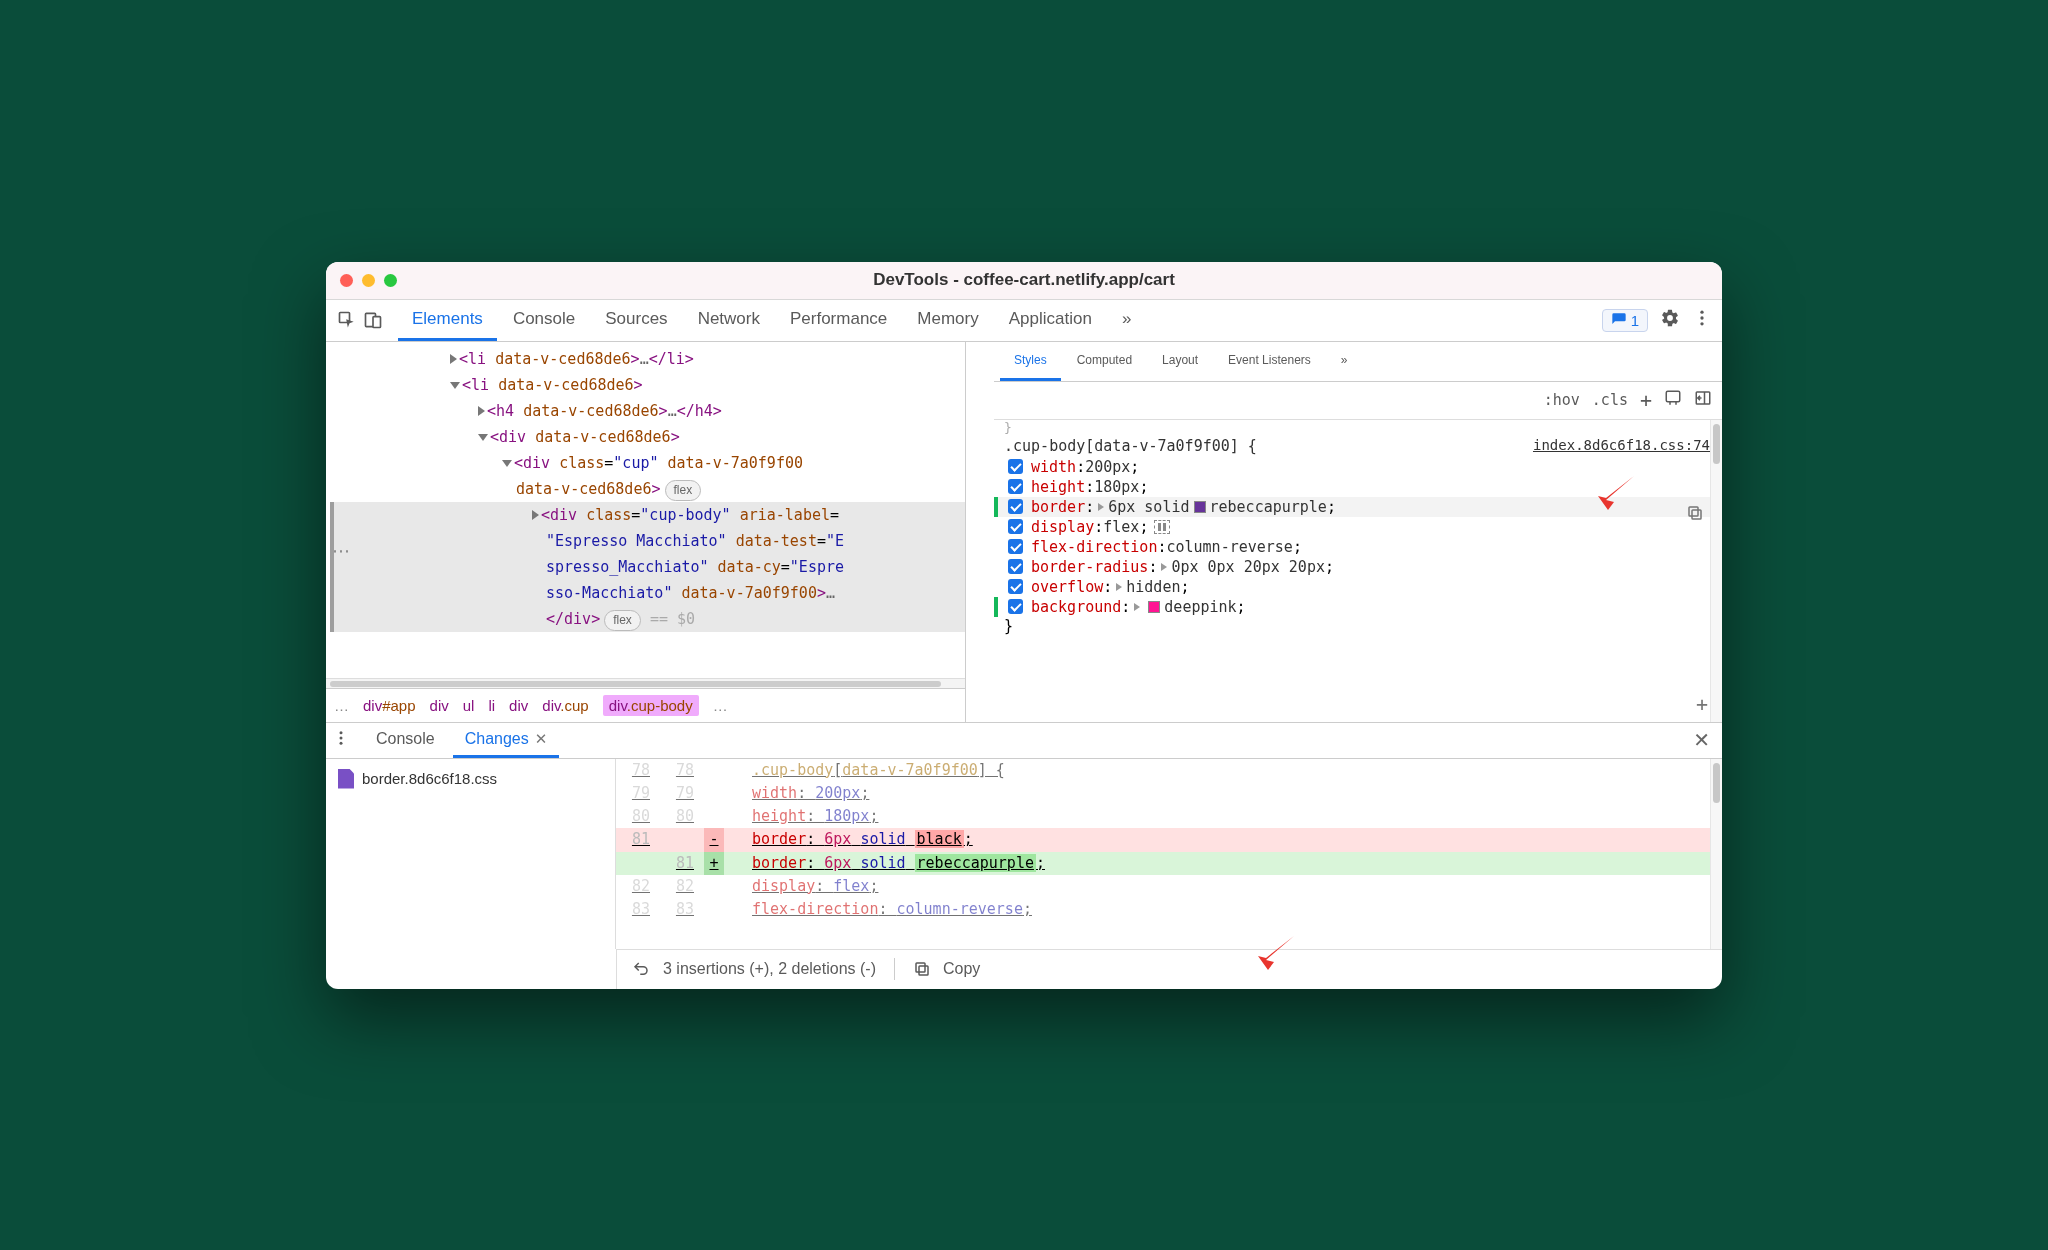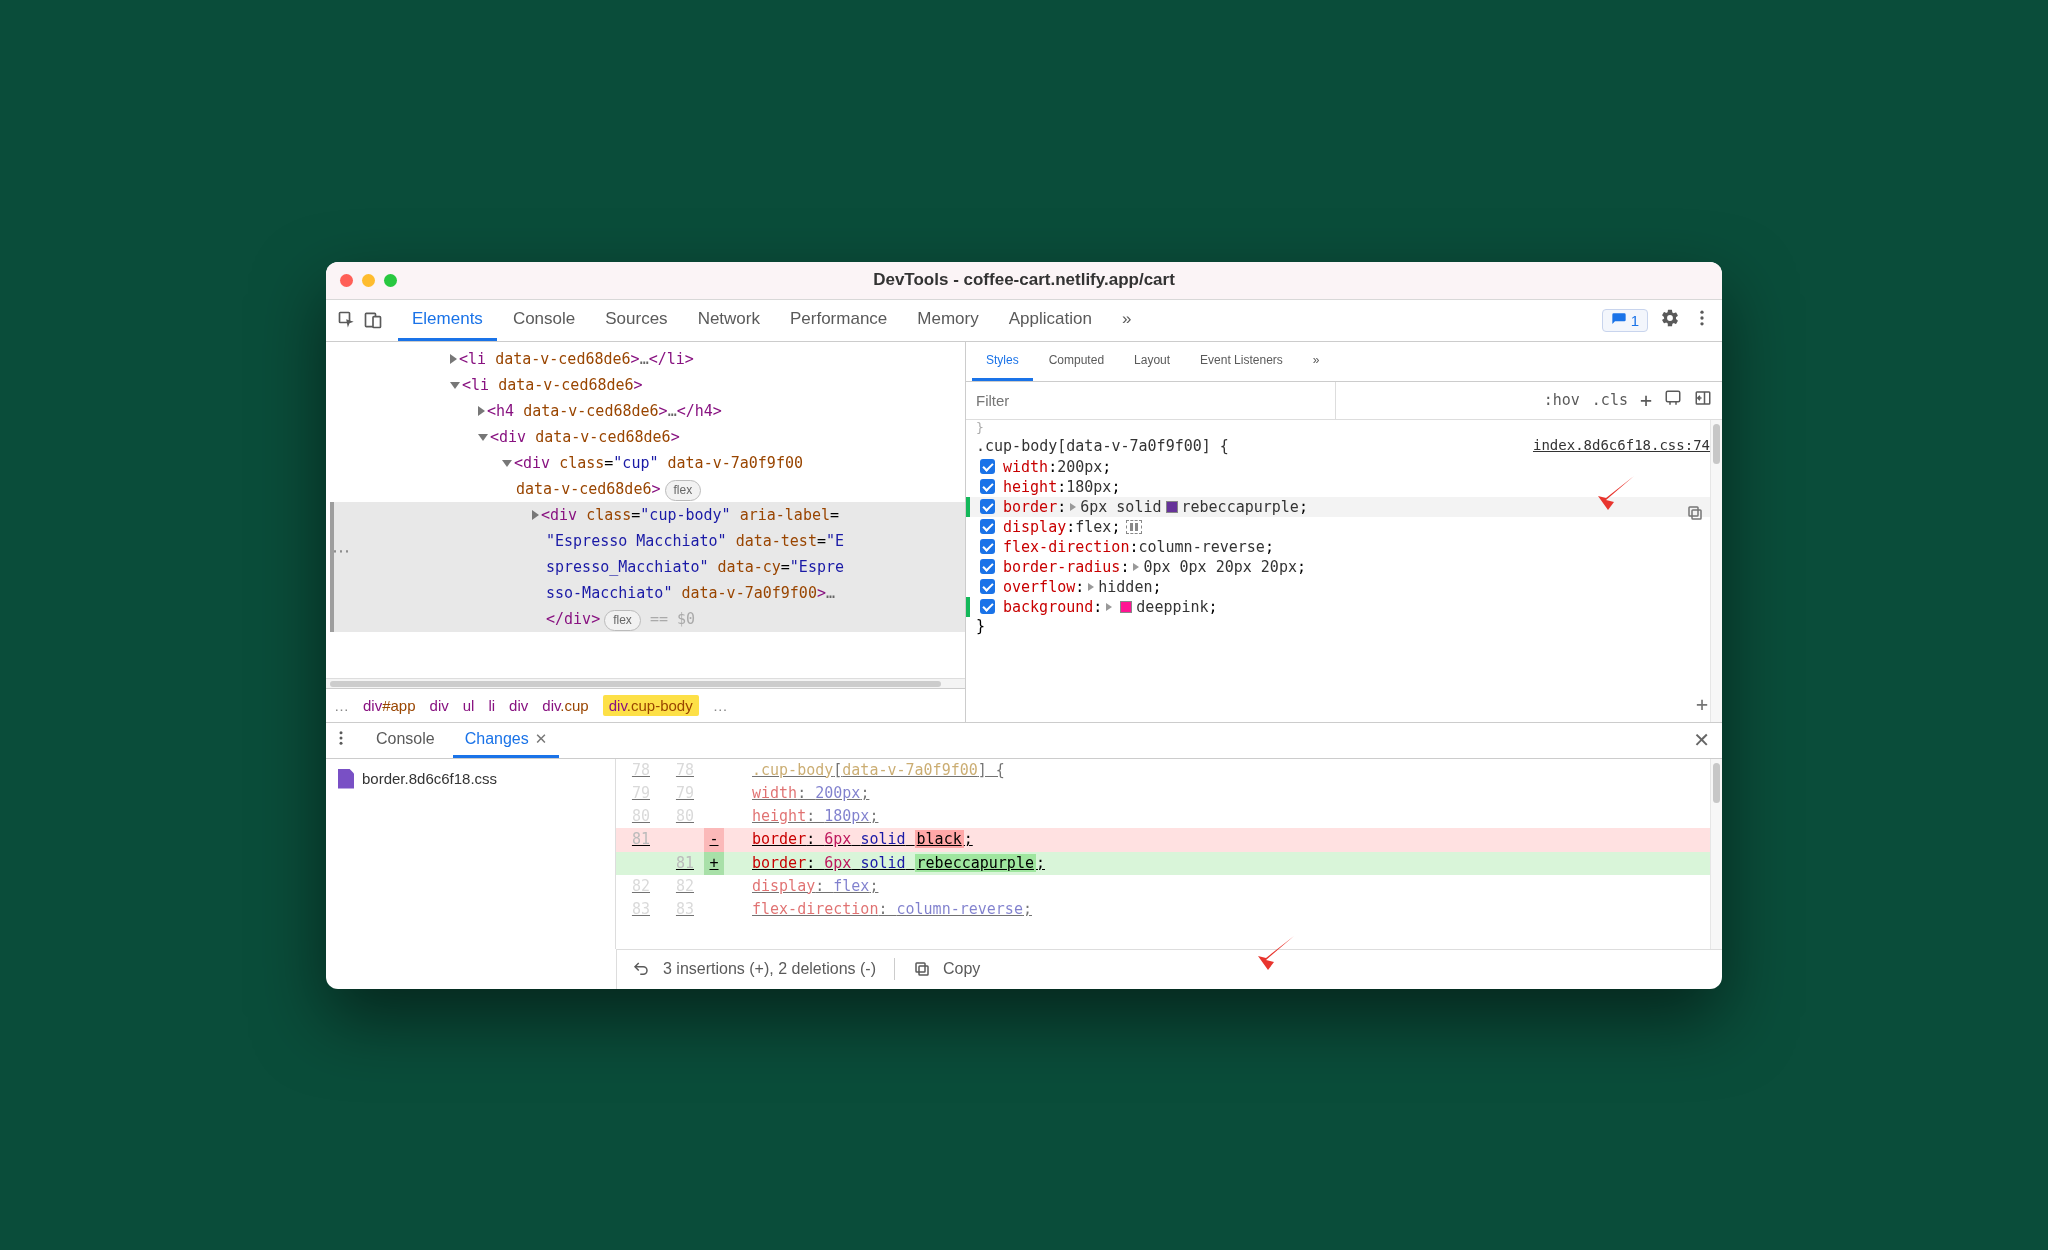--- a/index.html
+++ b/index.html
@@ -46,41 +46,41 @@
 }
 .ticon { width: 22px; height: 22px; display: flex; align-items: center; justify-content: center; color: #5a5a5a; }
 .tabs { display: flex; gap: 2px; margin-left: 10px; flex: 1; align-items: stretch; height: 100%; }
 .tab { padding: 0 14px; display: flex; align-items: center; color: #5a5a5a; font-size: 17px; cursor: pointer; border-bottom: 3px solid transparent; }
 .tab.active { color: #1a73e8; border-bottom-color: #1a73e8; }
 .toolbar-right { display: flex; align-items: center; gap: 12px; }
 .issues-badge { display: flex; align-items: center; gap: 4px; border: 1px solid #c8d4ed; background: #f3f6fc; padding: 2px 8px; border-radius: 4px; color: #1a73e8; font-size: 15px; }
 .issues-badge svg { width: 16px; height: 16px; }
 .gear, .kebab { width: 20px; color: #5a5a5a; }
 
-.main-split { display: flex; height: 380px; }
+.main-split { display: flex; height: 380px; gap: 28px; }
 .elements-pane { width: 640px; display: flex; flex-direction: column; border-right: 1px solid #ccc; position: relative; }
 .dom-tree { flex: 1; overflow: auto; font-family: Menlo, Consolas, monospace; font-size: 15px; padding: 4px 0 4px 4px; line-height: 1.6; }
 .dom-line { white-space: nowrap; padding: 1px 0; }
 .tri { display: inline-block; width: 0; height: 0; border-left: 5px solid transparent; border-right: 5px solid transparent; vertical-align: middle; margin-right: 2px; }
 .tri.right { border-left: 7px solid #777; border-top: 5px solid transparent; border-bottom: 5px solid transparent; border-right: none; width: 0; height: 0; }
 .tri.down { border-top: 7px solid #777; }
 .tag { color: #881280; }
 .attr-name { color: #994500; }
 .attr-val { color: #1a1aa6; }
 .punct { color: #666; }
 .sel-row { background: #e8e8e8; border-left: 4px solid #9e9e9e; padding-left: 8px; }
 .pill { display: inline-block; border: 1px solid #bbb; background: #f2f2f2; border-radius: 12px; padding: 0 8px; font-size: 12px; color: #666; font-family: -apple-system, sans-serif; margin-left: 4px; }
 .faded { color: #aaa; }
 .ell-btn { position: absolute; left: 6px; top: 198px; color: #888; font-size: 18px; }
 .hscroll { height: 10px; background:#f4f4f4; border-top:1px solid #ddd; position:relative; }
 .hscroll::after { content:""; position:absolute; left:4px; right:24px; top:2px; height:6px; background:#ccc; border-radius:3px; }
 
 .breadcrumb { height: 34px; border-top: 1px solid #ccc; display: flex; align-items: center; font-size: 15px; padding: 0 8px; gap: 14px; }
 .bc-item { color: #333; }
-.bc-item.sel { background: #fde047; padding: 2px 6px; border-radius:2px;}
+.bc-item.sel { background: #f0abfc; padding: 2px 6px; border-radius:2px;}
 .bc-tag { color: #881280; }
 .bc-cls { color: #994500; }
 .bc-ell { color: #888; }
 
 .styles-pane { flex: 1; display: flex; flex-direction: column; position: relative; }
 .styles-tabs { height: 40px; display: flex; align-items: center; border-bottom: 1px solid #ccc; padding: 0 6px; gap: 2px; }
 .stab { padding: 0 14px; height: 100%; display: flex; align-items: center; color: #5a5a5a; font-size: 12px; cursor: pointer; border-bottom: 3px solid transparent; }
 .stab.active { color: #1a73e8; border-bottom-color: #1a73e8; }
 .filter-row { height: 38px; display: flex; align-items: center; border-bottom: 1px solid #ddd; }
 .filter-input { flex: 0 0 370px; height: 100%; border: none; border-right: 1px solid #ddd; padding: 0 10px; font-size: 15px; }
@@ -236,21 +236,20 @@
 
     <div class="styles-pane">
       <div class="styles-tabs">
         <div class="stab active">Styles</div>
         <div class="stab">Computed</div>
         <div class="stab">Layout</div>
         <div class="stab">Event Listeners</div>
         <div class="stab">»</div>
       </div>
       <div class="filter-row">
-        <input class="filter-input" placeholder="Filter" style="">
         <div class="filter-btns">
           <span>:hov</span>
           <span>.cls</span>
           <span style="font-size:20px;">+</span>
           <span><svg width="18" height="18" viewBox="0 0 24 24" fill="none" stroke="#5a5a5a" stroke-width="2">
                 <rect x="3" y="3" width="18" height="14" rx="2"></rect>
                 <path d="M8 17 L8 21 M16 17 L16 21"></path>
               </svg></span>
           <span><svg width="18" height="18" viewBox="0 0 24 24" fill="none" stroke="#5a5a5a" stroke-width="2">
                 <rect x="3" y="4" width="18" height="16" rx="1"></rect>

